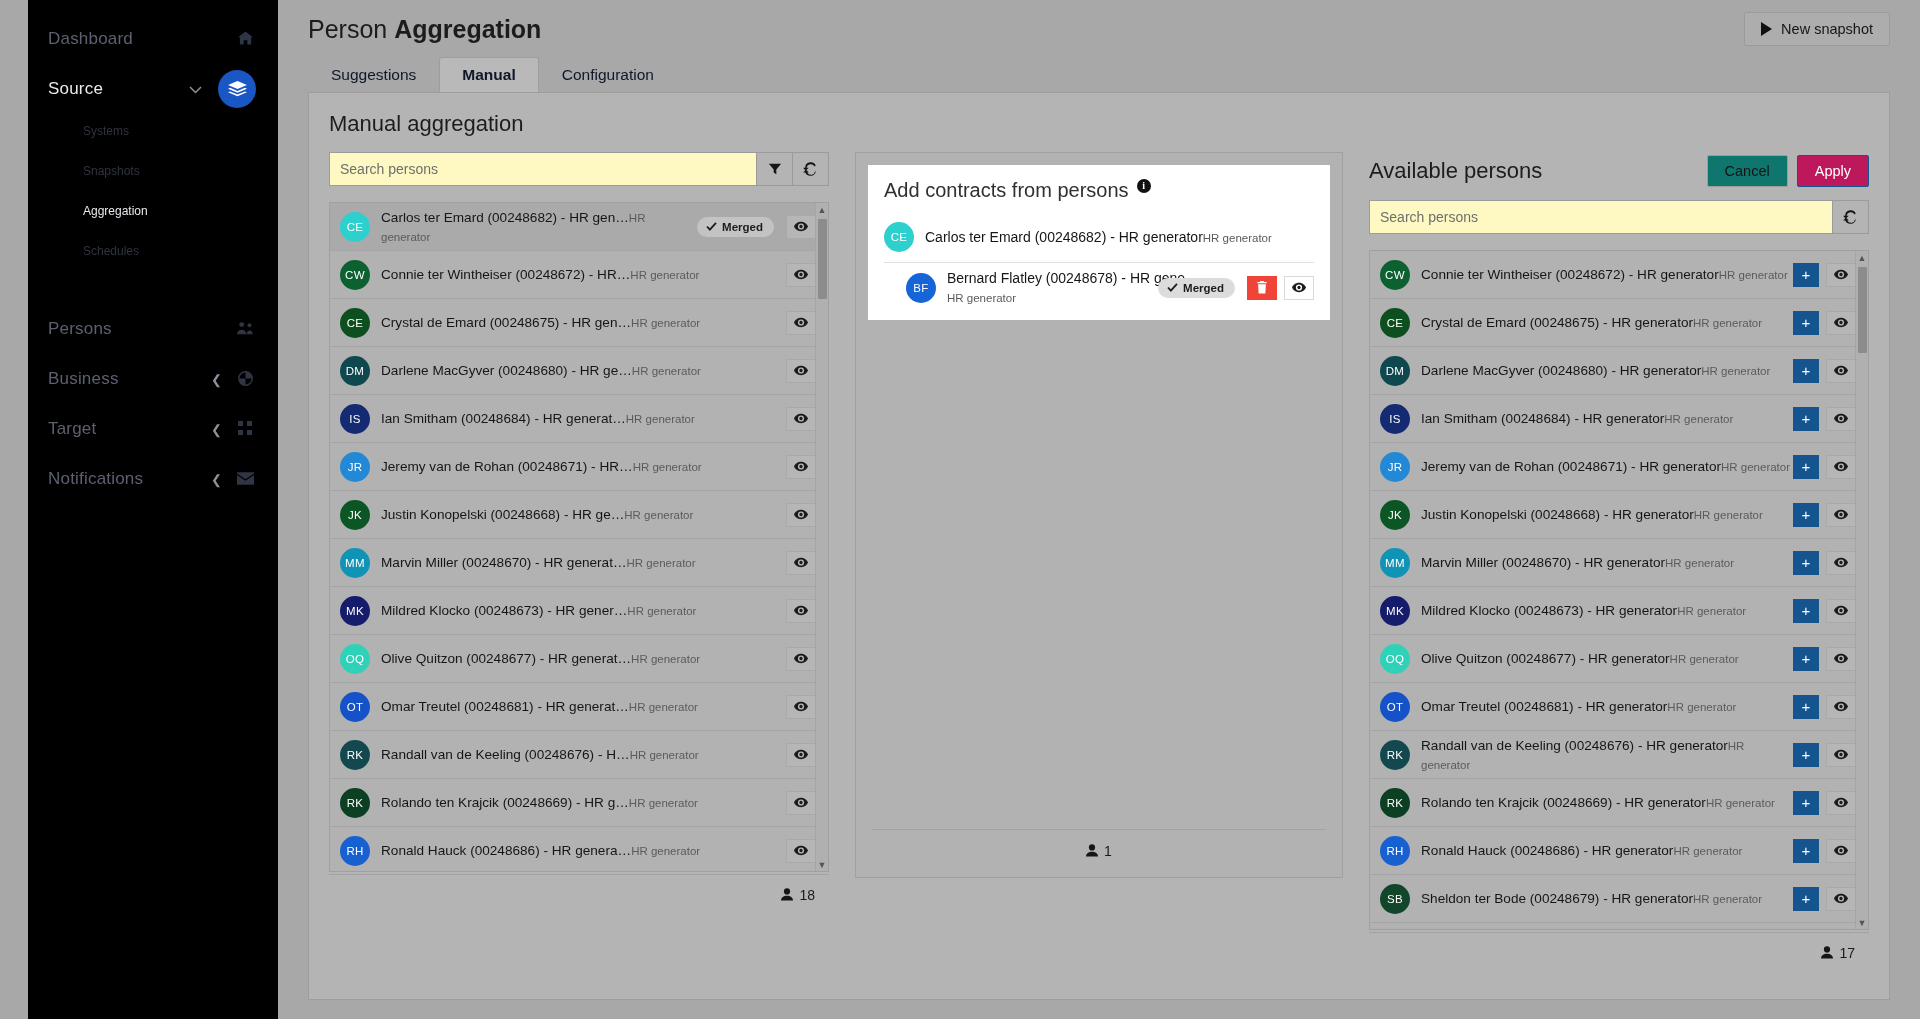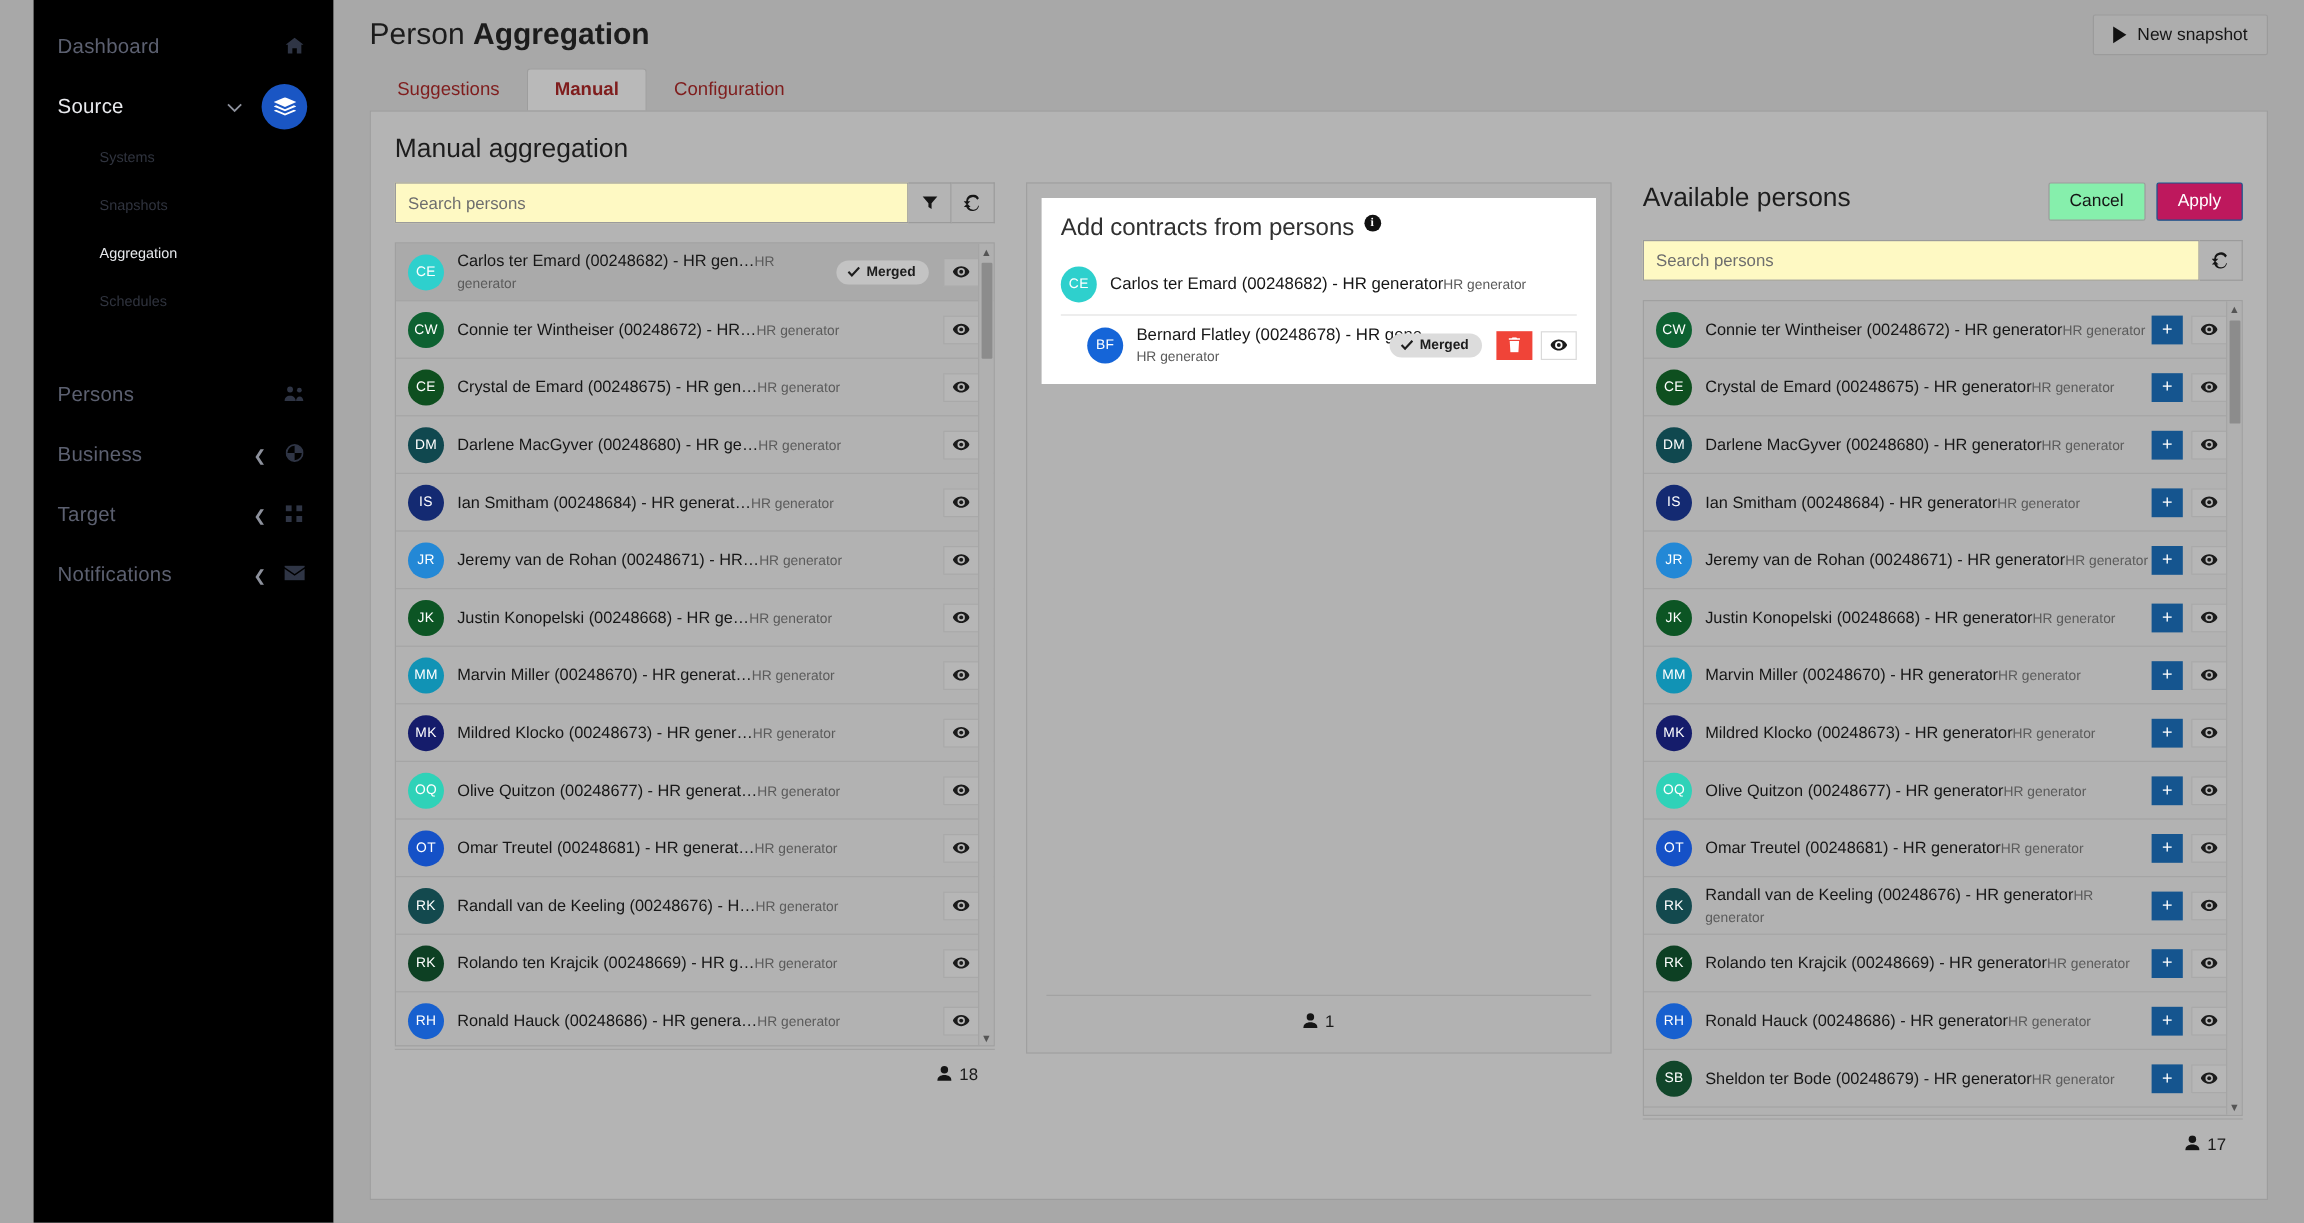--- a/index.html
+++ b/index.html
@@ -74,21 +74,21 @@
   .tri { width: 0; height: 0; border-left: 11px solid #111; border-top: 7px solid transparent; border-bottom: 7px solid transparent; }
 
   
   .tabs {
     display: flex; align-items: flex-end;
     padding-left: 30px;
     height: 34px;
     position: relative;
   }
   .tab {
-    font-size: 15.5px; color: #7f1d1d;
+    font-size: 15.5px; color: #0f172a;
     padding: 8px 22px 9px 22px;
     cursor: pointer;
     border: 1px solid transparent;
     border-bottom: none;
     position: relative; top: 1px;
   }
   .tab.active {
     background: #b9b9b9;
     border-color: #9d9d9d;
     font-weight: 700;
@@ -259,29 +259,29 @@
     height: 42px;
     font-size: 14px; color: #1a1a1a;
     border-top: 1px solid #a2a2a2;
     margin: 0 16px;
     position: absolute;
     left: 0; right: 0; bottom: 6px;
   }
 
   
   .col-right { width: 500px; flex: 0 0 500px; }
-  .right-head { display: flex; height: 38px; margin-bottom: 10px; }
+  .right-head { display: flex; align-items: center; height: 38px; margin-bottom: 10px; }
   .right-title { font-size: 22px; color: #1d1d1d; flex: 1; }
   .btn {
     height: 32px; padding: 0 17px;
     font-size: 14.5px;
     display: flex; align-items: center; justify-content: center;
     cursor: pointer; border-radius: 2px;
   }
-  .btn-cancel { background: #86efac; border: 1px solid #9c9c9c; color: #141414; margin-right: 9px; }
+  .btn-cancel { background: #0f766e; border: 1px solid #9c9c9c; color: #141414; margin-right: 9px; }
   .btn-apply { background: #be185d; color: #fff; border: 1px solid #15558f; }
   .rlist-box {
     border: 1px solid #a0a0a0;
     background: #b2b2b2;
     height: 680px;
     position: relative;
     overflow: hidden;
   }
   .r-row { height: 48px; }
   .r-row .row-name { white-space: nowrap; overflow: hidden; text-overflow: ellipsis; }

